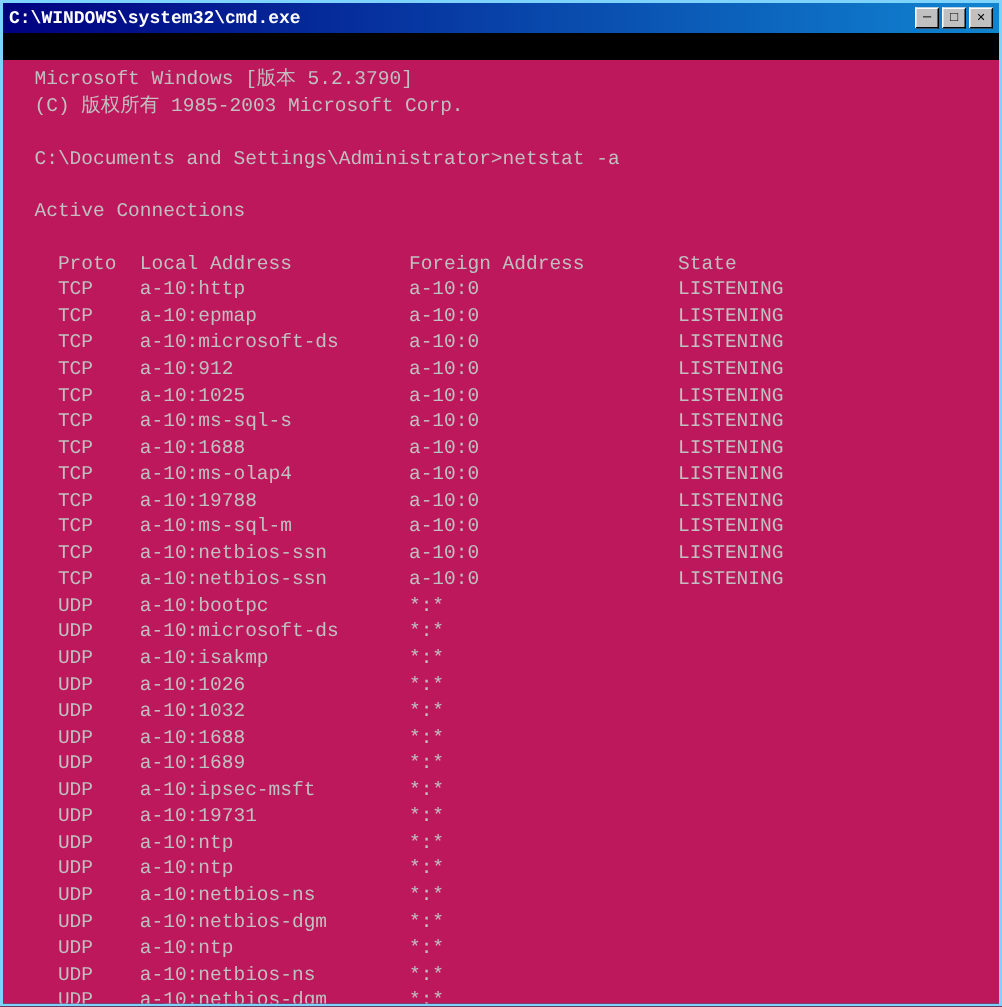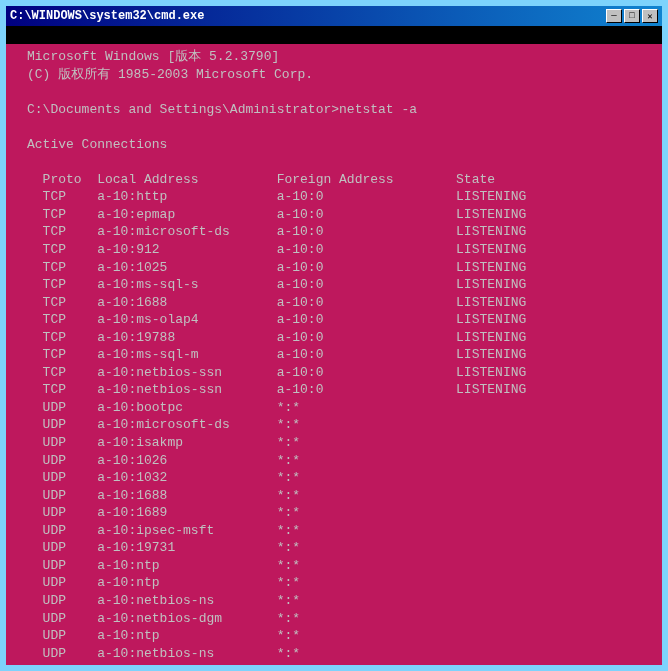--- a/index.html
+++ b/index.html
@@ -9,21 +9,21 @@
       background: #000;
       font-family: 'Courier New', Courier, monospace;
       font-size: 13px;
       color: #c0c0c0;
       overflow: hidden;
     }
 
     .window {
       width: 668px;
       height: 671px;
-      border: 6px solid #7dd3fc;
+      border: 2px solid #7dd3fc;
       display: flex;
       flex-direction: column;
     }
 
     .title-bar {
       background: linear-gradient(to right, #000080, #1084d0);
       height: 20px;
       display: flex;
       align-items: center;
       justify-content: space-between;

